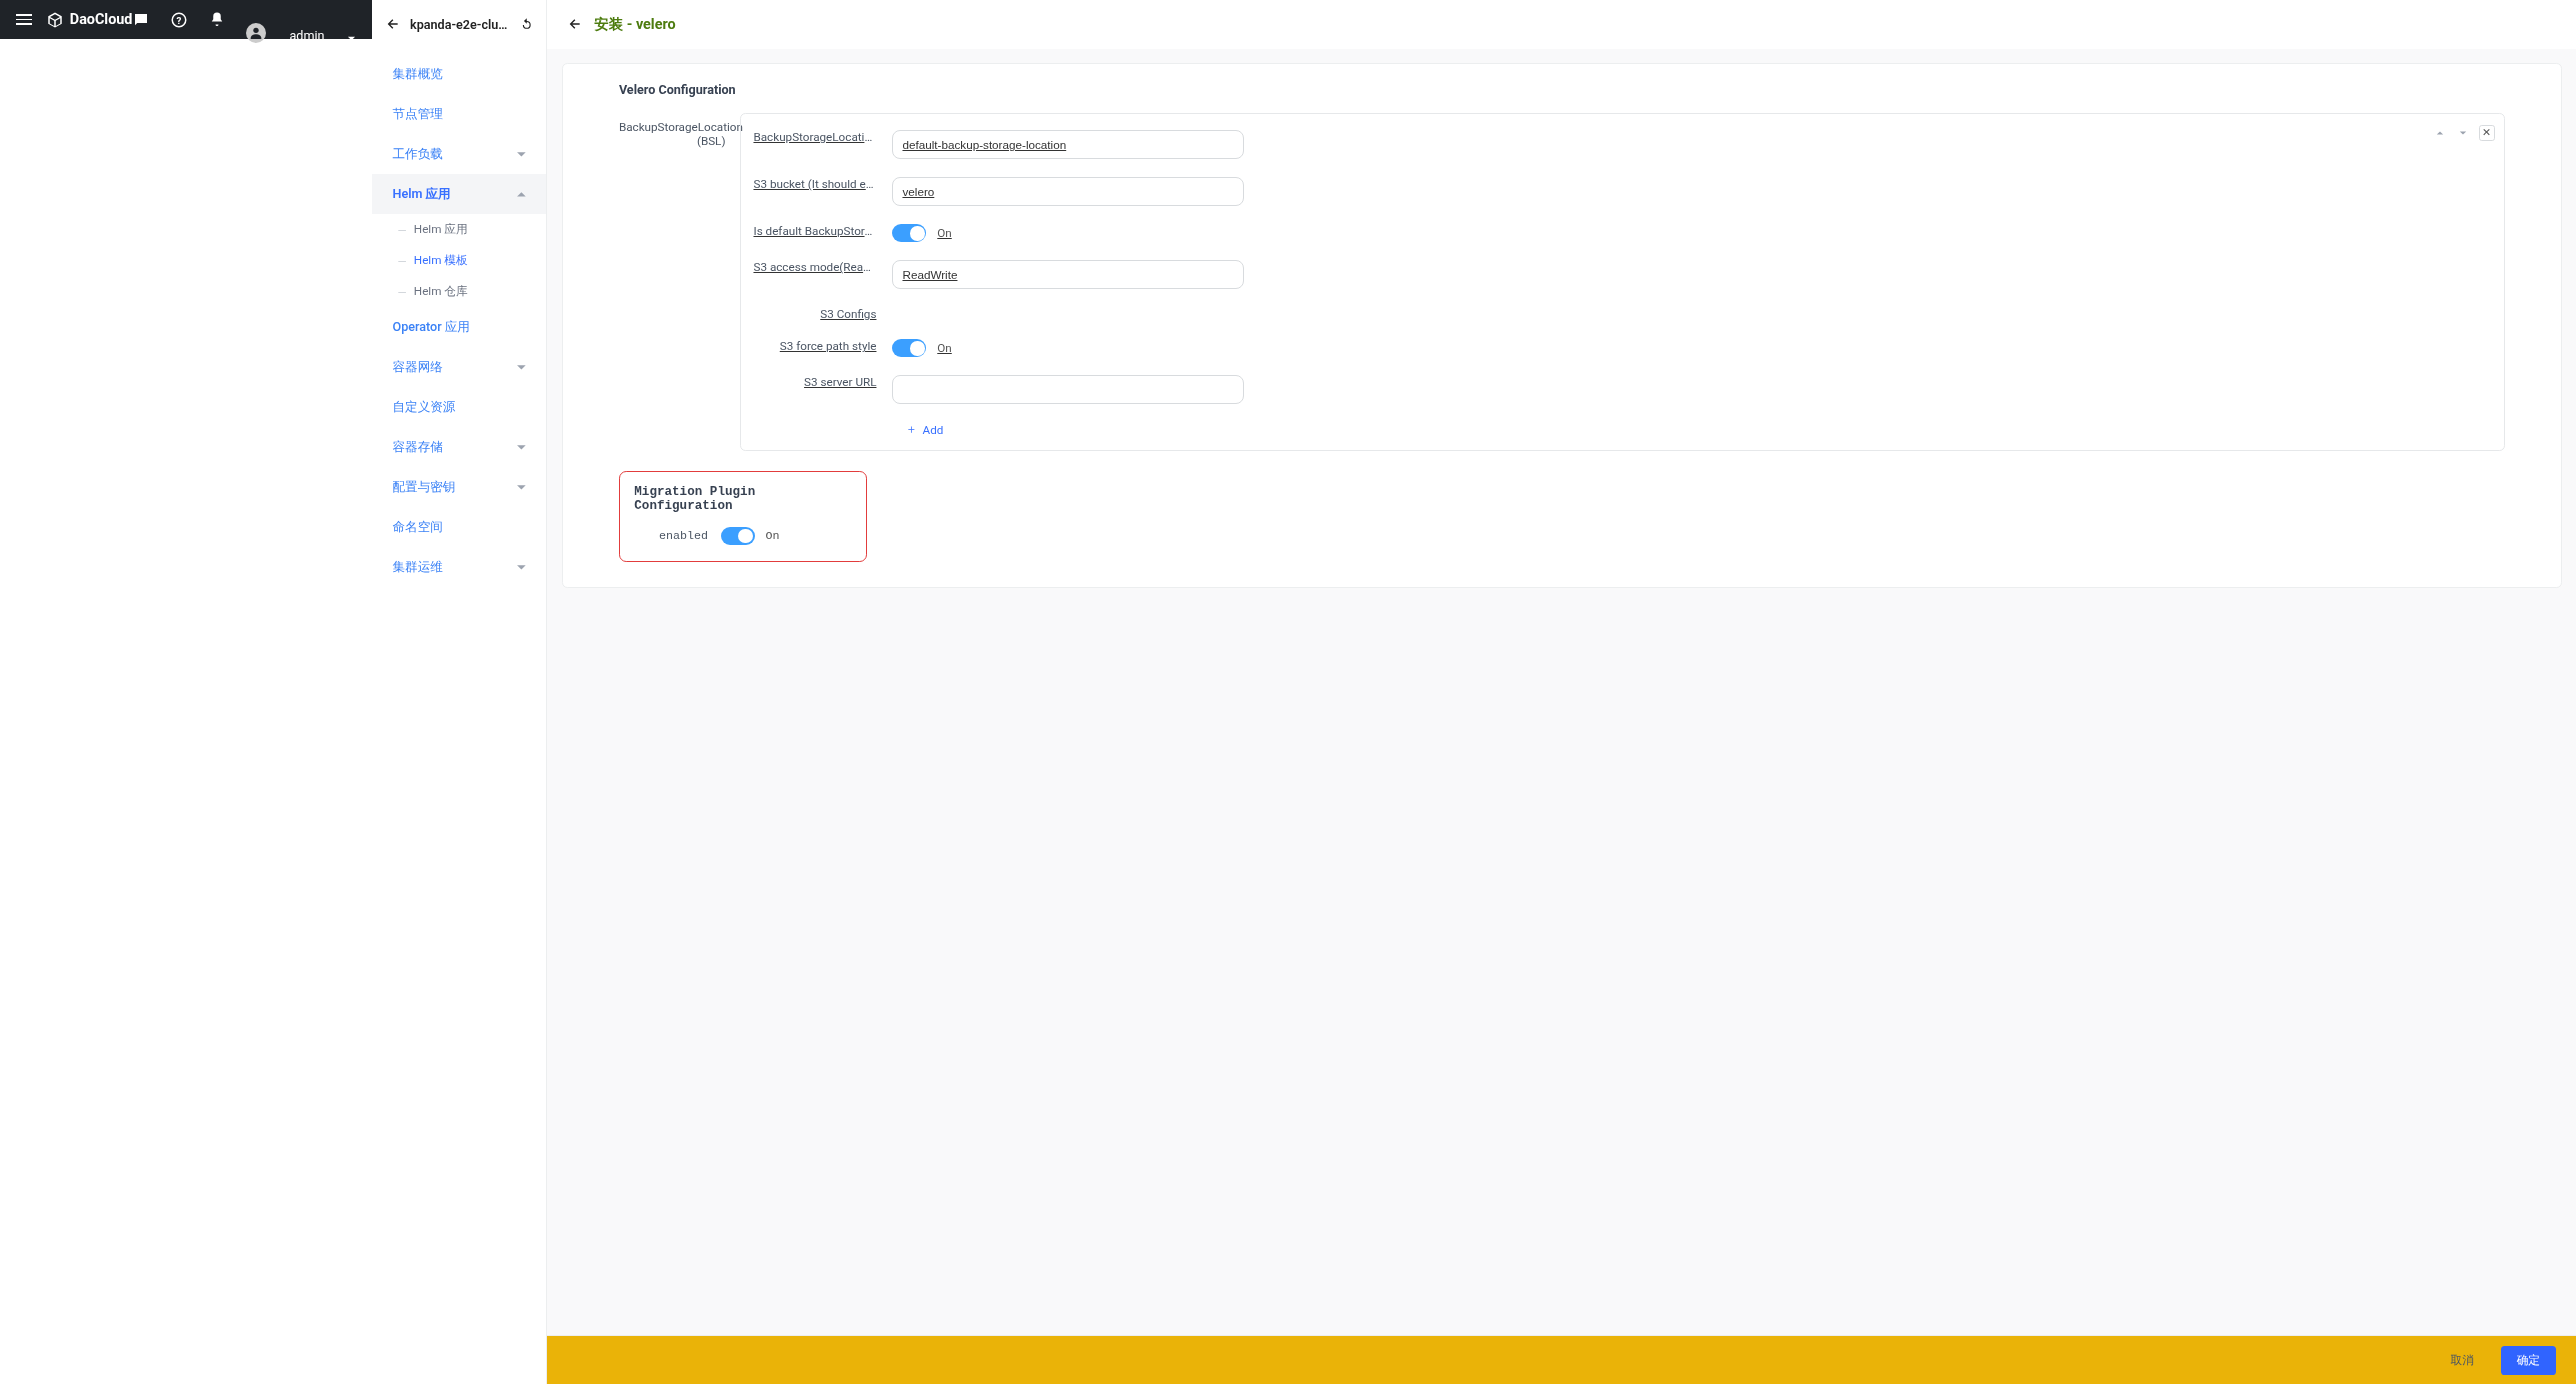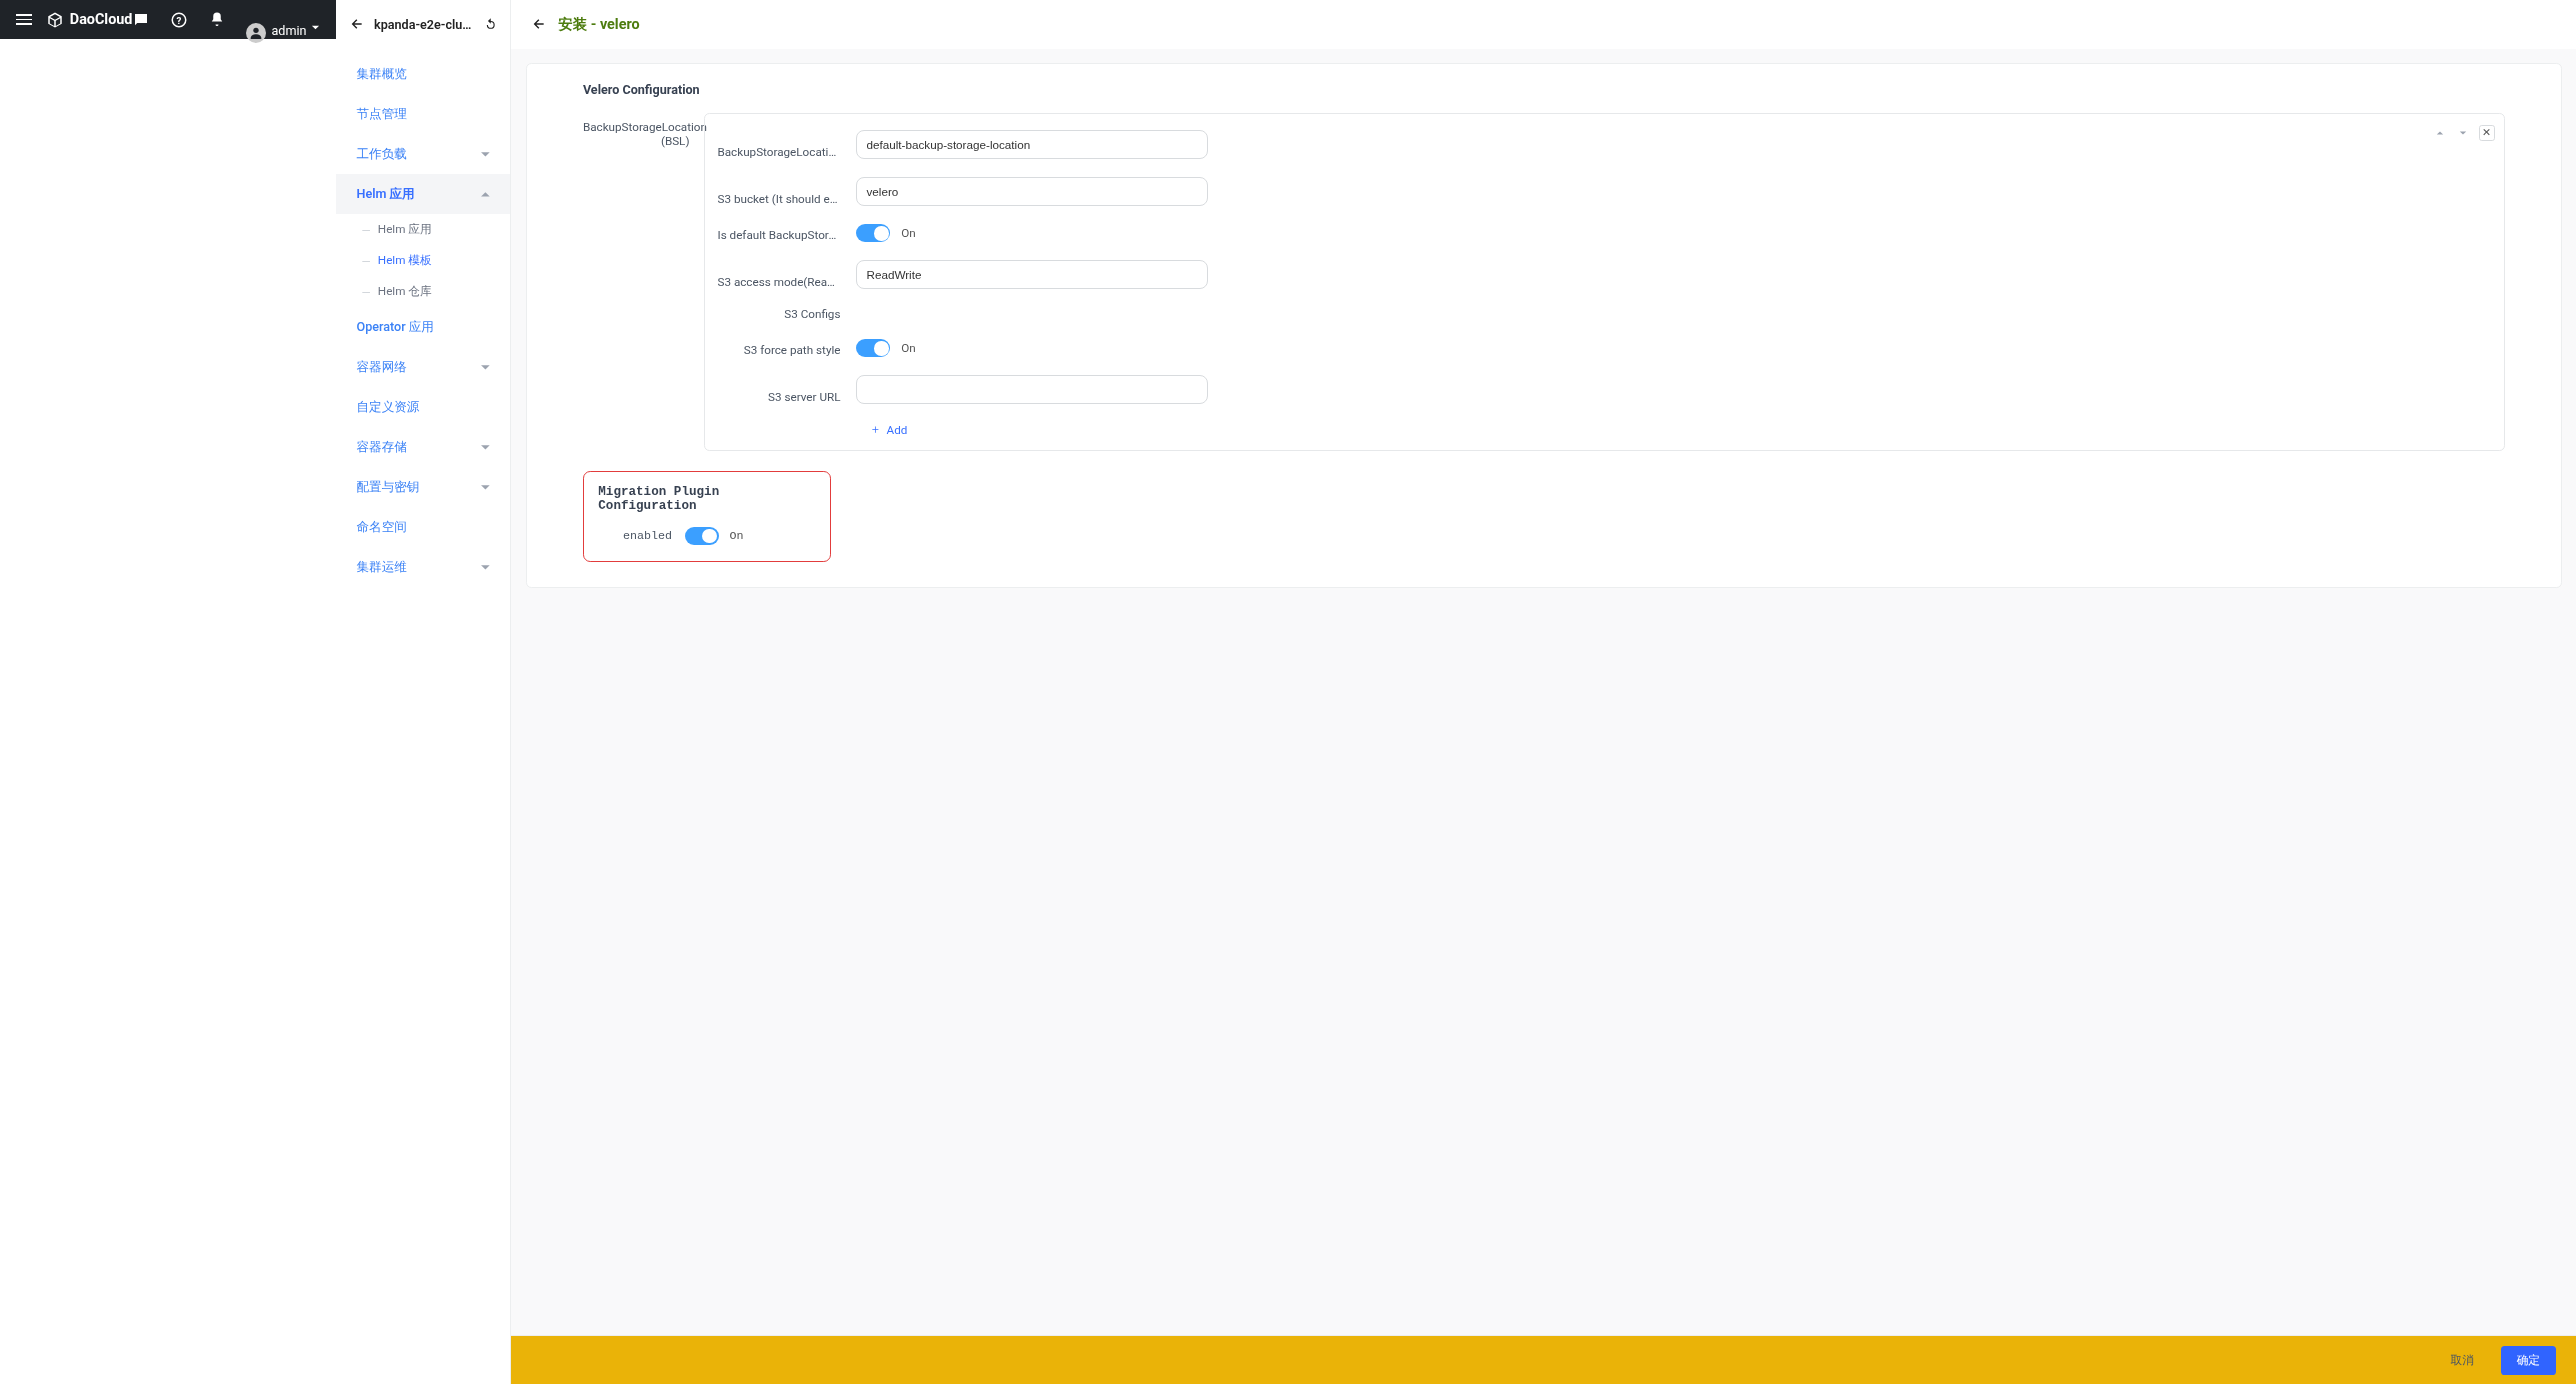--- a/index.html
+++ b/index.html
@@ -8,21 +8,21 @@
 
     
     .topbar { height: 39px; background: #1f2328; color: #fff; display: flex; align-items: center; padding: 0 16px; justify-content: space-between; }
     .topbar-left { display: flex; align-items: center; gap: 14.4px; }
     .hamburger { display: flex; flex-direction: column; gap: 2.7px; cursor: pointer; }
     .hamburger span { width: 16px; height: 1.8px; background: #fff; }
     .logo { display: flex; align-items: center; gap: 5.4px; font-weight: 700; font-size: 14.4px; }
     .logo-cube { width: 18px; height: 18px; }
     .topbar-right { display: flex; align-items: center; gap: 20px; }
     .top-icon { fill: #fff; width: 18px; height: 18px; cursor: pointer; }
-    .user-chip { display: flex; align-items: flex-start; gap: 5px; cursor: pointer; margin-top: 26px; }
+    .user-chip { display: flex; align-items: flex-end; gap: 23px; cursor: pointer; margin-top: 26px; }
     .avatar-circle { width: 20px; height: 20px; border-radius: 50%; background: #ccc; display: flex; align-items: center; justify-content: center; }
     .avatar-circle svg { width: 16px; height: 16px; fill: #1f2328; }
     .chev-down { width: 9px; height: 9px; fill: #fff; }
 
     
     .body { flex: 1; display: flex; min-height: 0; }
 
     
     .sidebar { width: 175px; border-right: 0.9px solid #eceeef; display: flex; flex-direction: column; background: #fff; }
     .sidebar-header { height: 49px; display: flex; align-items: center; padding: 0 12.6px; gap: 9px; border-bottom: 0.9px solid #fff; }
@@ -44,21 +44,21 @@
     .page-title { font-weight: 700; font-size: 14.4px; color: #4d7c0f; }
     .main-scroll { flex: 1; overflow-y: auto; background: #f9f9fa; padding: 14.4px; }
     .card { background: #fff; border: 0.9px solid #eceeef; border-radius: 5.4px; padding: 18px 56px 25px 56px; }
     .section-heading { font-weight: 700; font-size: 12.6px; color: #374151; margin-bottom: 16px; }
 
     
     .form-row { display: flex; margin-bottom: 12.6px; }
     .row-label-block { width: 121px; text-align: right; padding-right: 14.4px; padding-top: 6.3px; color: #4b5563; font-size: 11.7px; }
     .bsl-box { flex: 1; border: 0.9px solid #e6e8ea; border-radius: 5.4px; padding: 16px 12.6px 12.6px 12.6px; position: relative; }
 
-    .inner-row { display: flex; align-items: flex-end; margin-bottom: 18px; }
+    .inner-row { display: flex; align-items: flex-start; margin-bottom: 18px; text-decoration: underline; }
     .inner-row:last-child { margin-bottom: 0; }
     .inner-label { width: 139px; text-align: right; padding-right: 16px; color: #4b5563; font-size: 11.7px; white-space: nowrap; overflow: hidden; text-overflow: ellipsis; }
     .inner-body { flex: 1; display: flex; align-items: center; gap: 10.8px; max-width: 352px; }
 
     input[type=text] { width: 100%; height: 29px; border: 0.9px solid #d8dbde; border-radius: 8px; padding: 0 9px; font-size: 11.7px; color: #333; outline: none; }
 
     
     .switch { width: 34px; height: 18px; background: #3b9fff; border-radius: 9px; position: relative; cursor: pointer; flex-shrink: 0; }
     .switch .knob { width: 14.4px; height: 14.4px; background: #fff; border-radius: 50%; position: absolute; top: 1.8px; right: 1.8px; }
     .switch-label { color: #555; font-size: 11.7px; }

